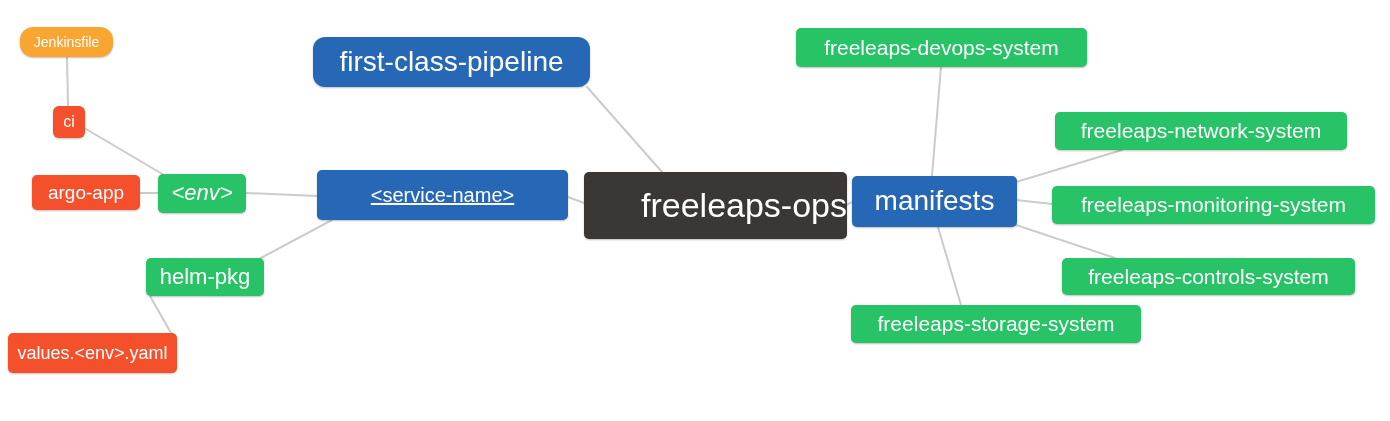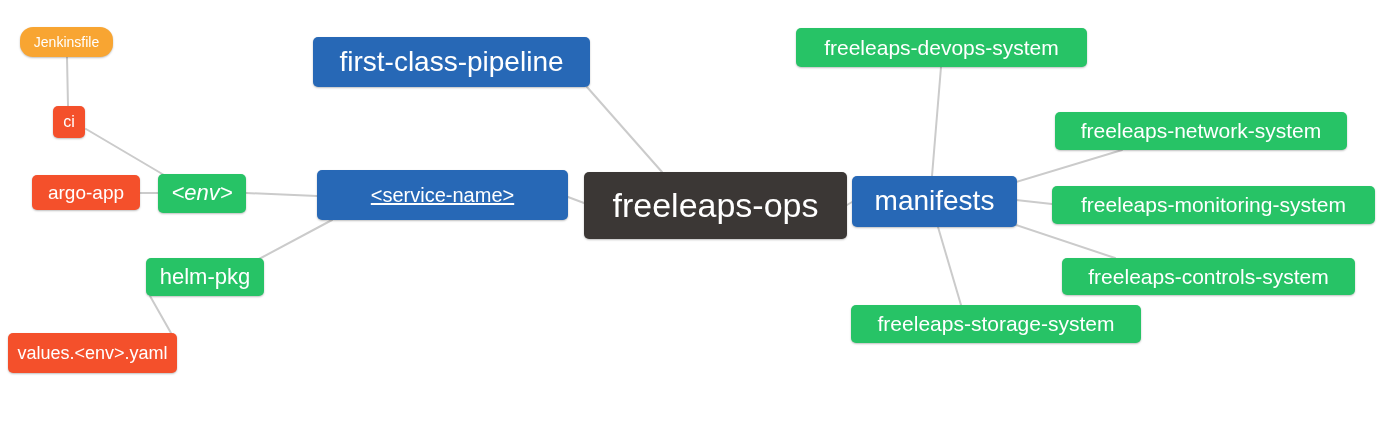--- a/index.html
+++ b/index.html
@@ -57,42 +57,42 @@
       <line x1="847" y1="205" x2="852" y2="202" stroke="#cbcbcb" stroke-width="2" stroke-linecap="round"></line>
       <line x1="932" y1="176" x2="941" y2="67" stroke="#cbcbcb" stroke-width="2" stroke-linecap="round"></line>
       <line x1="1016" y1="182" x2="1122" y2="150" stroke="#cbcbcb" stroke-width="2" stroke-linecap="round"></line>
       <line x1="1016" y1="200" x2="1052" y2="204" stroke="#cbcbcb" stroke-width="2" stroke-linecap="round"></line>
       <line x1="1016" y1="225" x2="1115" y2="258" stroke="#cbcbcb" stroke-width="2" stroke-linecap="round"></line>
       <line x1="938" y1="227" x2="961" y2="305" stroke="#cbcbcb" stroke-width="2" stroke-linecap="round"></line>
     </svg>
 <div class="node" style="left: 20px; top: 27px; width: 93px; height: 30px; font-size: 14px; background: rgb(248, 165, 50); color: rgb(255, 255, 255); border-radius: 13px;">
       <span>Jenkinsfile</span>
     </div>
-    <div class="node" style="left: 53px; top: 106px; width: 32px; height: 32px; font-size: 16px; background: rgb(244, 80, 43); color: rgb(255, 255, 255);">
+    <div class="node" style="left: 53px; top: 106px; width: 32px; height: 32px; font-size: 16px; background: rgb(244, 80, 43); color: rgb(255, 255, 255); border-radius: 6px;">
       <span>ci</span>
     </div>
     <div class="node" style="left: 32px; top: 175px; width: 108px; height: 35px; font-size: 19px; background: rgb(244, 80, 43); color: rgb(255, 255, 255);">
       <span>argo-app</span>
     </div>
     <div class="node" style="left: 158px; top: 174px; width: 88px; height: 39px; font-size: 22px; background: rgb(39, 195, 102); color: rgb(255, 255, 255); font-style: italic;">
       <span>&lt;env&gt;</span>
     </div>
     <div class="node" style="left: 146px; top: 258px; width: 118px; height: 38px; font-size: 22px; background: rgb(39, 195, 102); color: rgb(255, 255, 255);">
       <span>helm-pkg</span>
     </div>
     <div class="node" style="left: 8px; top: 333px; width: 169px; height: 40px; font-size: 18px; background: rgb(244, 80, 43); color: rgb(255, 255, 255);">
       <span>values.&lt;env&gt;.yaml</span>
     </div>
-    <div class="node" style="left: 313px; top: 37px; width: 277px; height: 50px; font-size: 28px; background: rgb(39, 104, 182); color: rgb(255, 255, 255);">
+    <div class="node" style="left: 313px; top: 37px; width: 277px; height: 50px; font-size: 28px; background: rgb(39, 104, 182); color: rgb(255, 255, 255); border-radius: 12px;">
       <span>first-class-pipeline</span>
     </div>
     <div class="node" style="left: 317px; top: 170px; width: 251px; height: 50px; font-size: 20px; background: rgb(39, 104, 182); color: rgb(255, 255, 255); text-decoration: underline;">
       <span>&lt;service-name&gt;</span>
     </div>
-    <div class="node" style="left: 584px; top: 172px; width: 263px; height: 67px; font-size: 34px; background: rgb(59, 55, 53); color: rgb(255, 255, 255);">
+    <div class="node" style="left: 584px; top: 172px; width: 263px; height: 67px; font-size: 34px; background: rgb(59, 55, 53); color: rgb(255, 255, 255); justify-content: flex-end;">
       <span>freeleaps-ops</span>
     </div>
     <div class="node" style="left: 852px; top: 176px; width: 165px; height: 51px; font-size: 28px; background: rgb(39, 104, 182); color: rgb(255, 255, 255);">
       <span>manifests</span>
     </div>
     <div class="node" style="left: 796px; top: 28px; width: 291px; height: 39px; font-size: 21px; background: rgb(39, 195, 102); color: rgb(255, 255, 255);">
       <span>freeleaps-devops-system</span>
     </div>
     <div class="node" style="left: 1055px; top: 112px; width: 292px; height: 38px; font-size: 21px; background: rgb(39, 195, 102); color: rgb(255, 255, 255);">
       <span>freeleaps-network-system</span>

